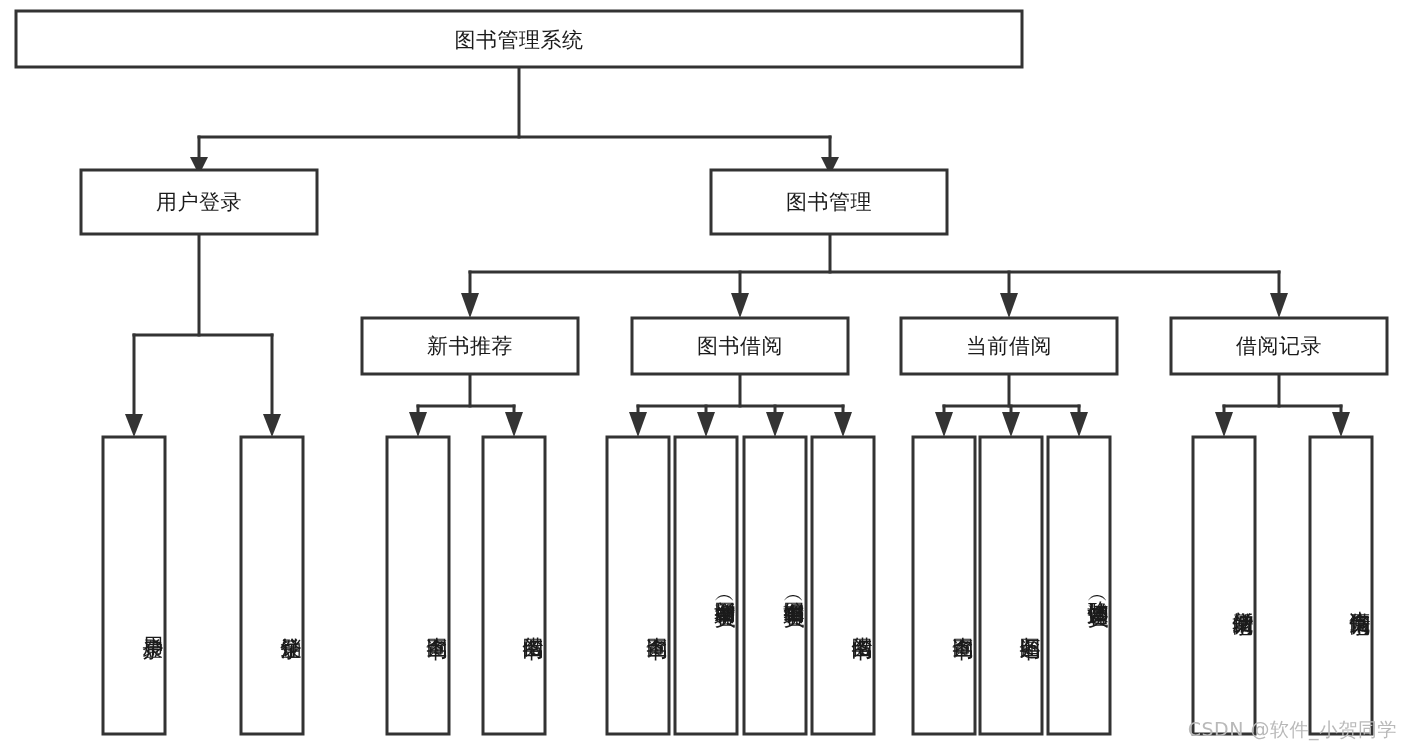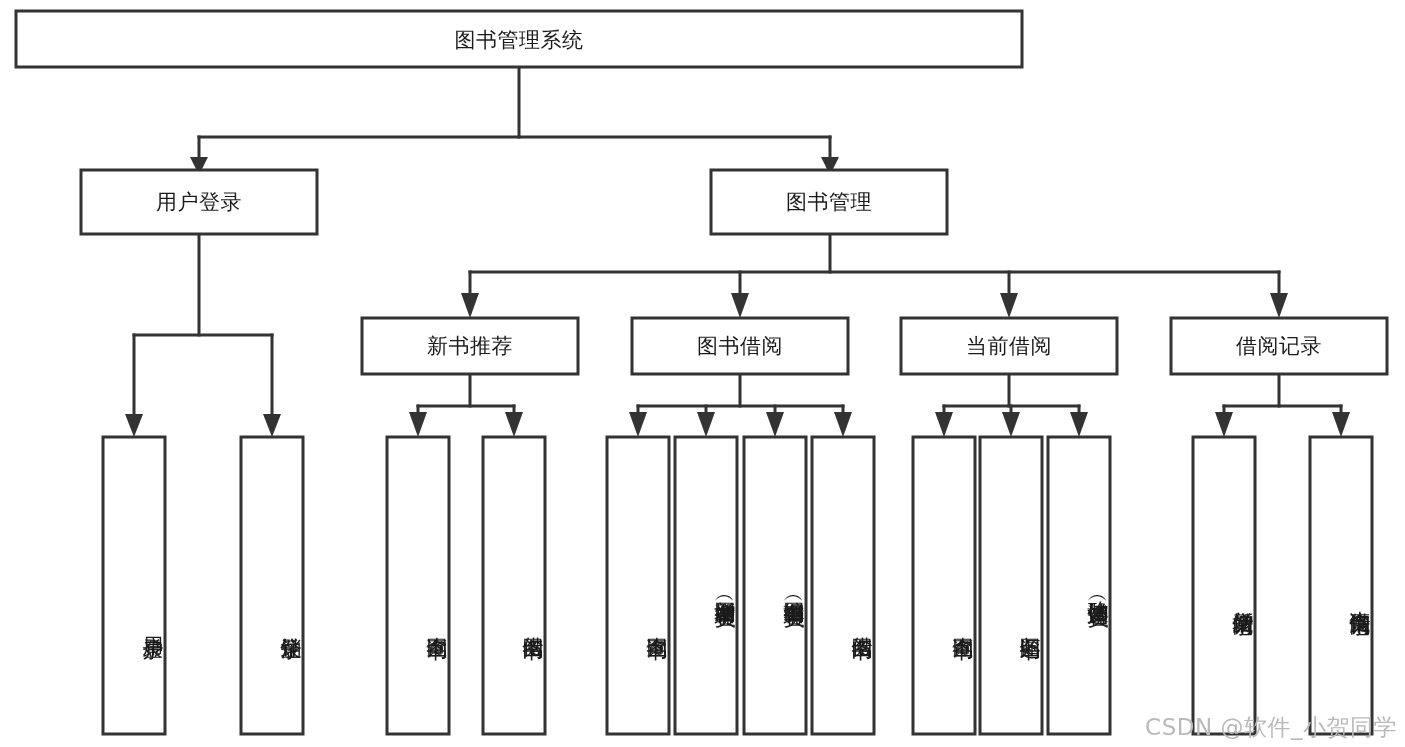--- a/index.html
+++ b/index.html
@@ -63,21 +63,21 @@
     align-items: flex-start;
     justify-content: center;
     white-space: nowrap;
     pointer-events: none;
   }
   .watermark {
     position: absolute;
     right: 8px;
     bottom: 4px;
     font-family: "DejaVu Sans", "Liberation Sans", sans-serif;
-    font-size: 23px;
+    font-size: 19px;
     color: #b9b9b9;
     letter-spacing: 0.5px;
     white-space: nowrap;
   }
 </style>
 </head>
 <body>
 
 <div id="diagram-root">
 

